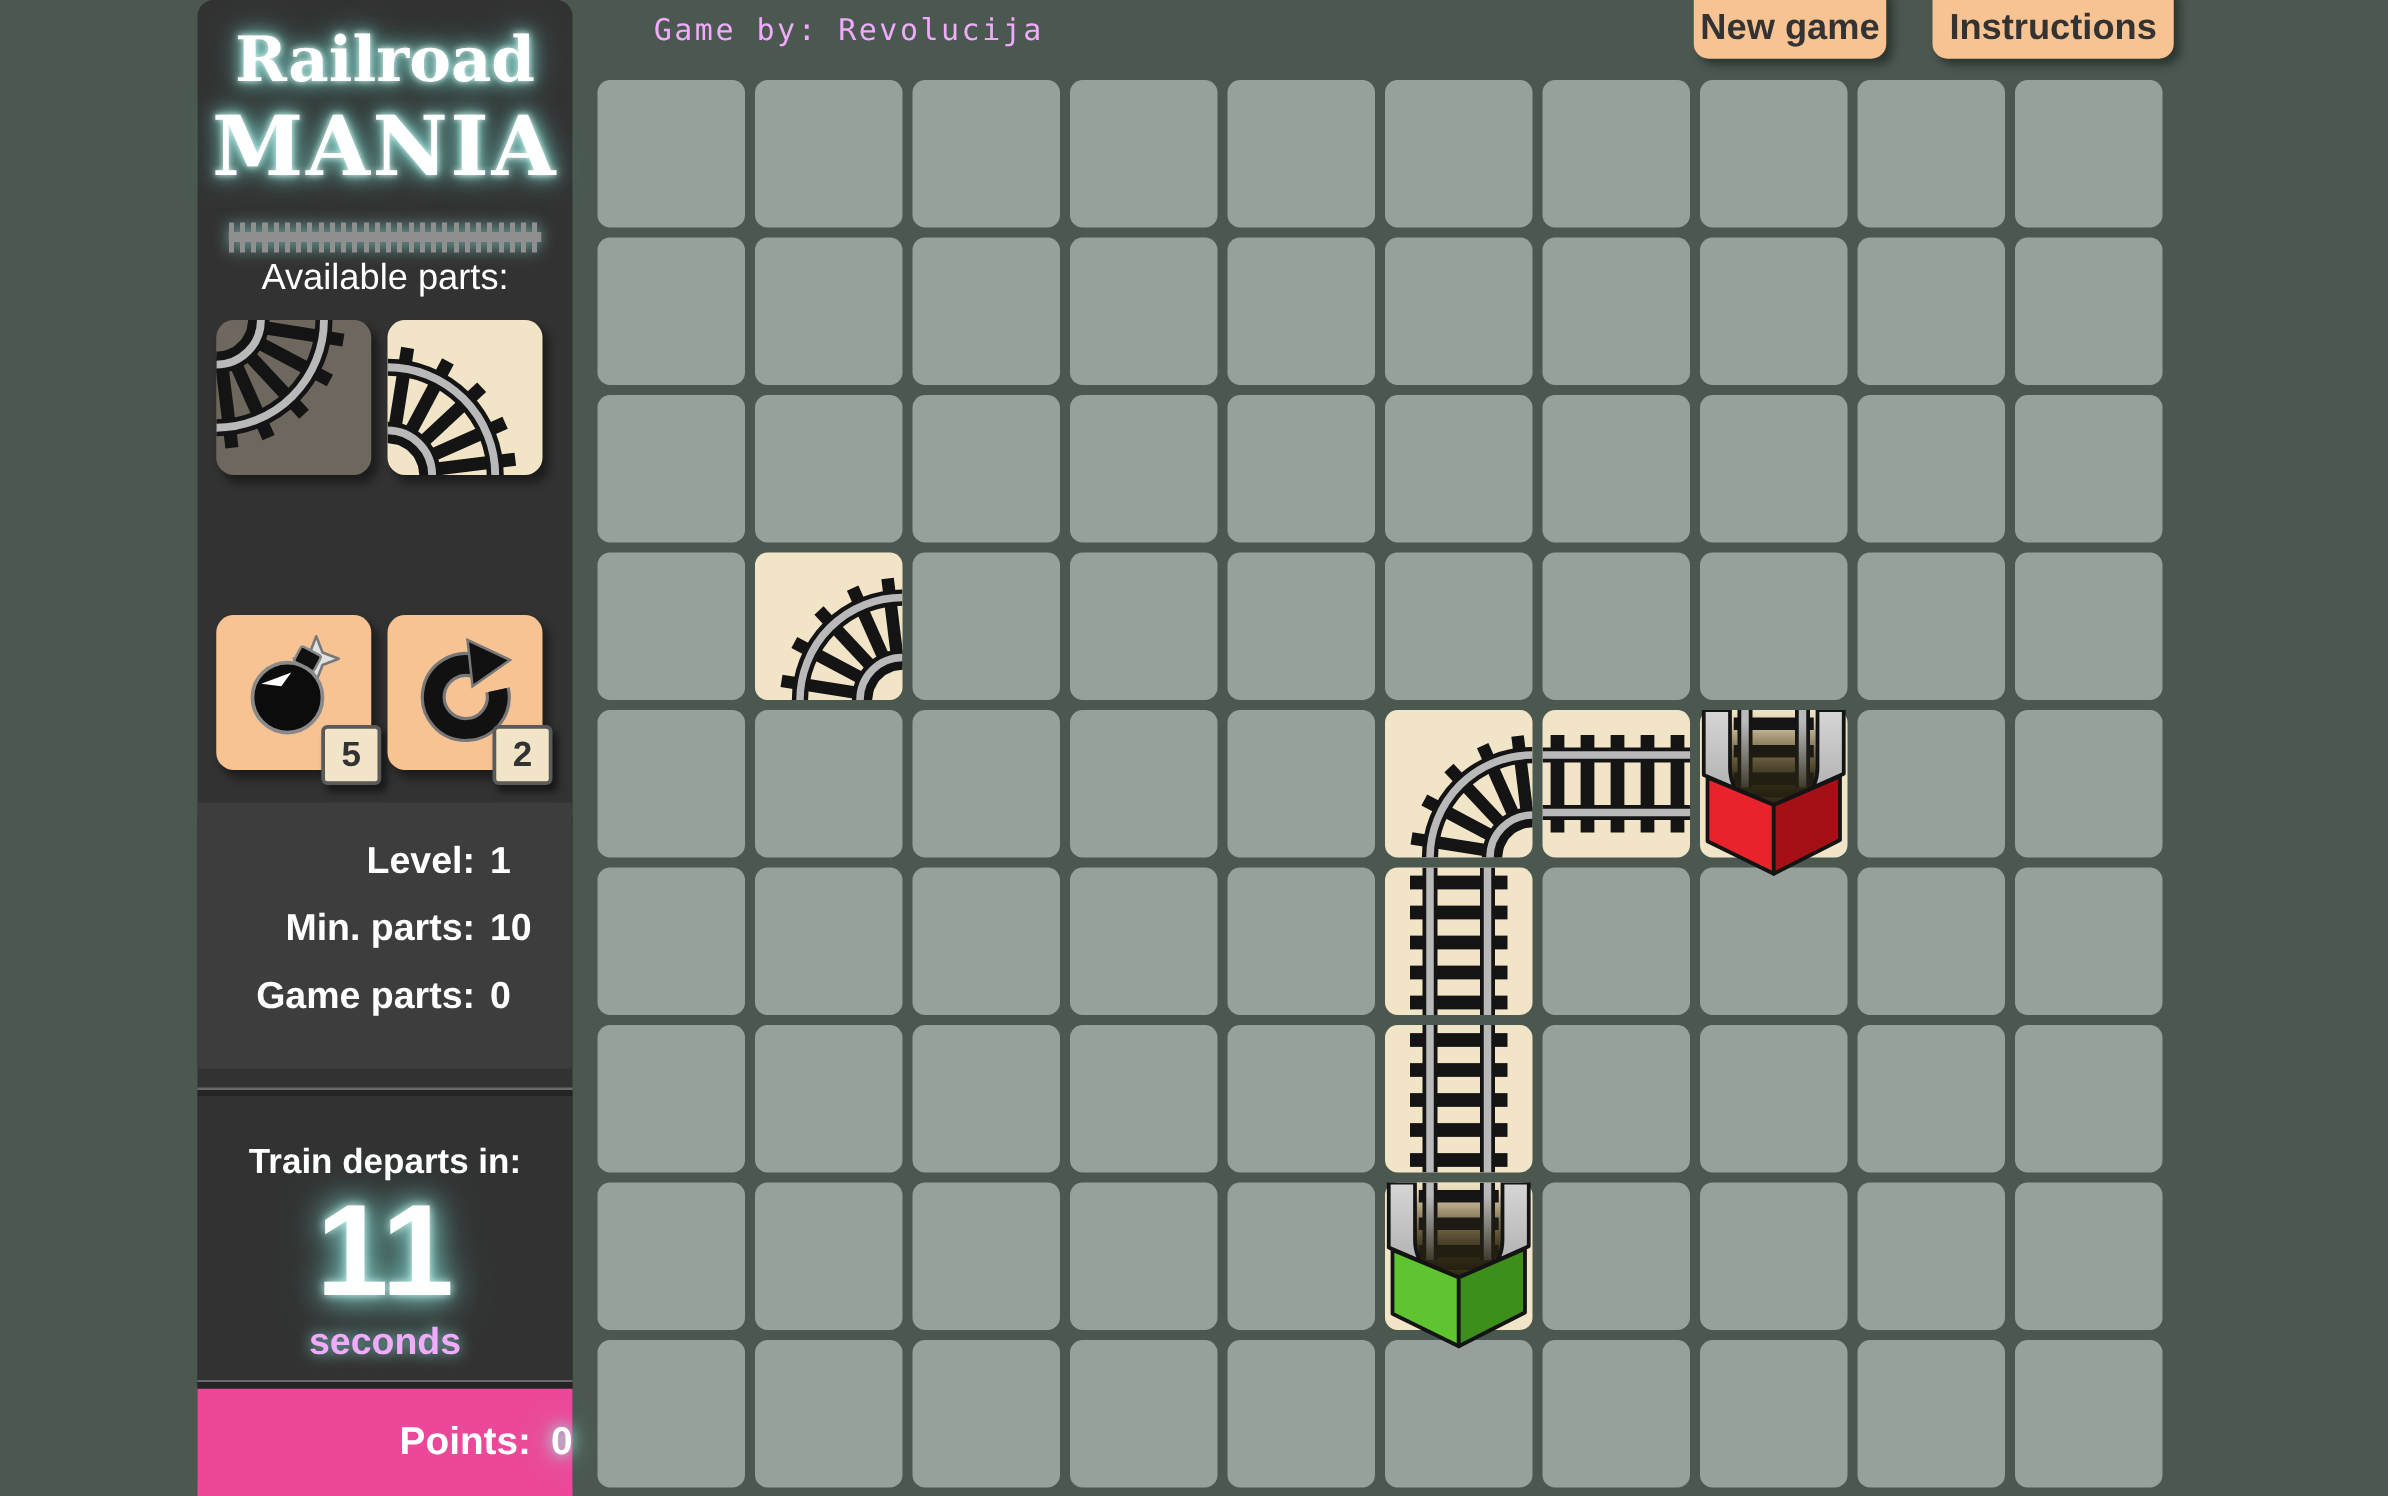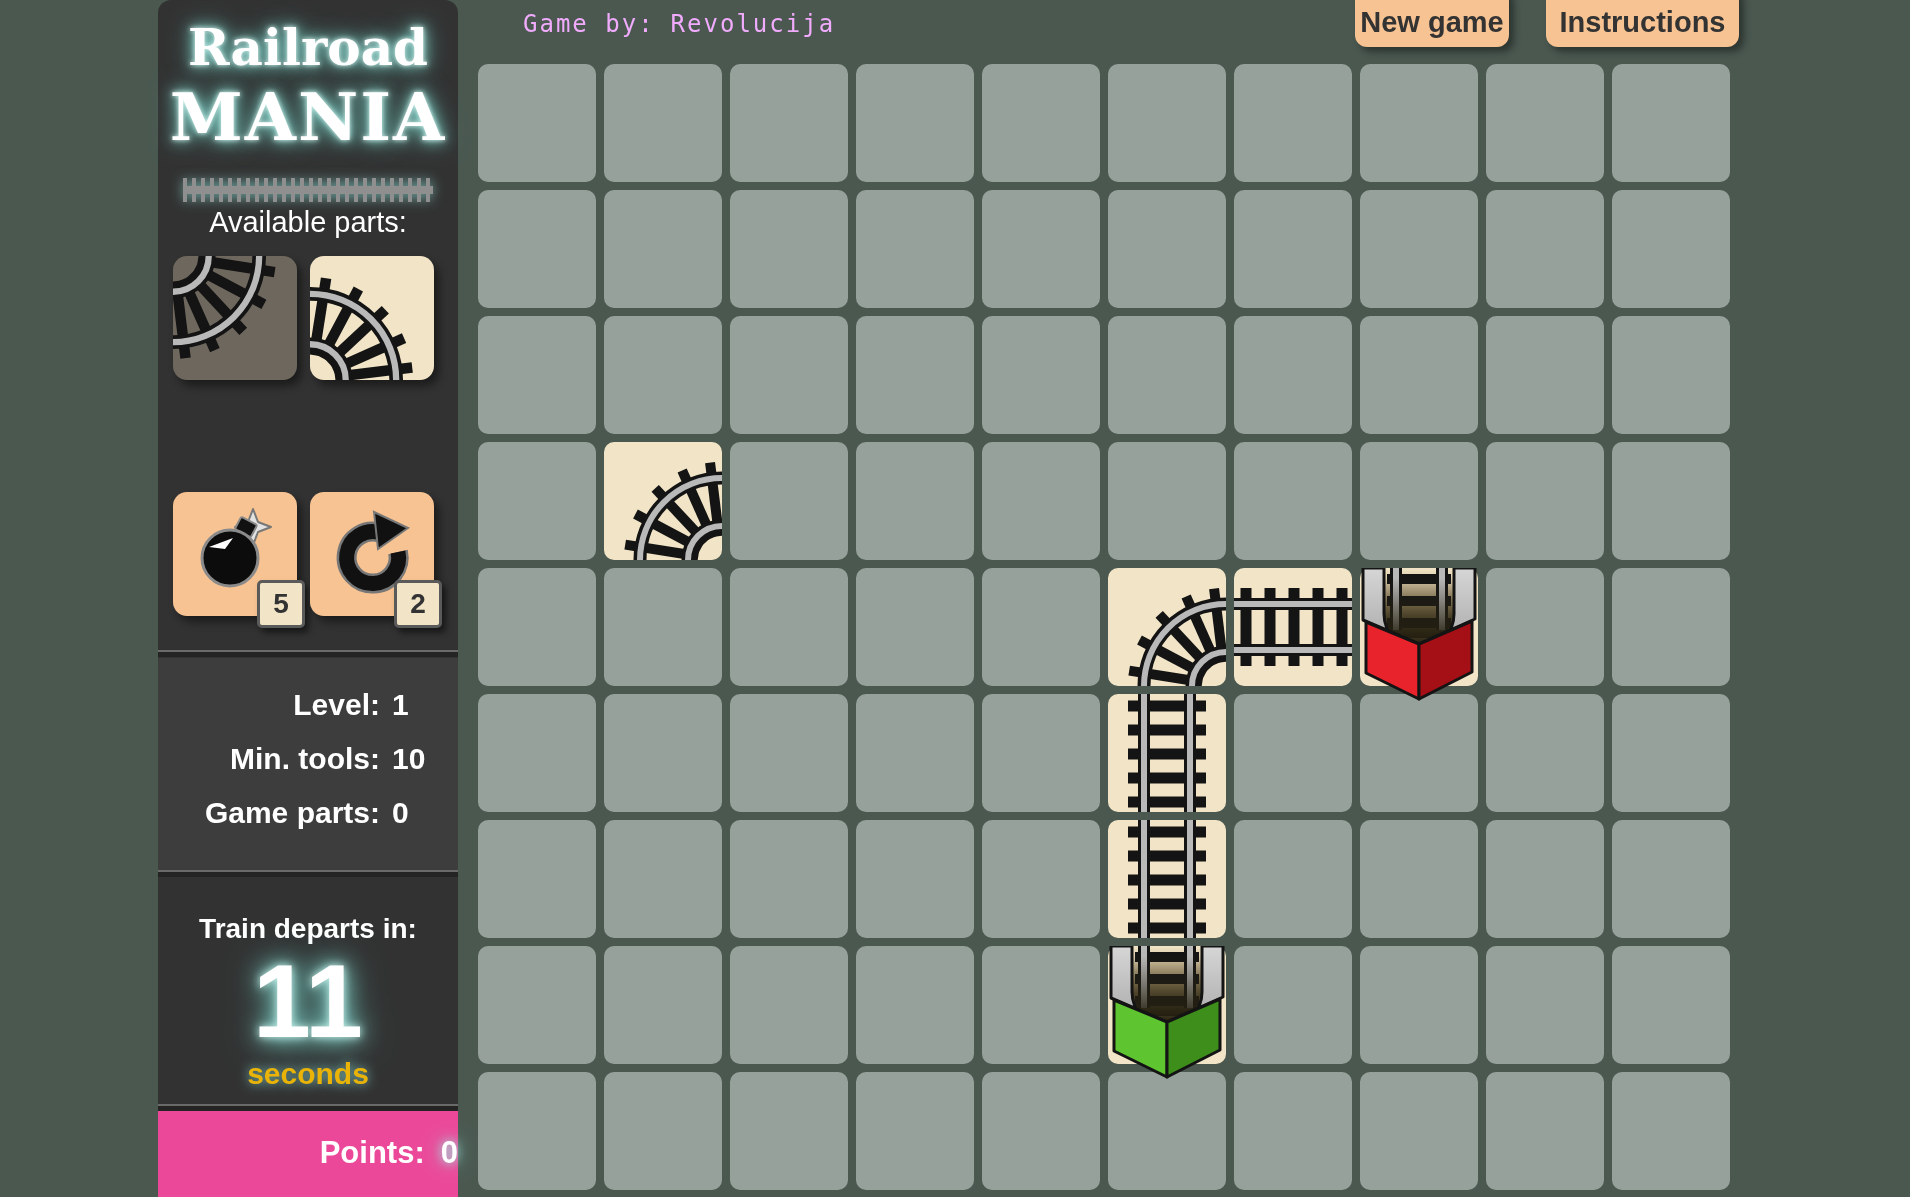--- a/index.html
+++ b/index.html
@@ -29,30 +29,30 @@
   .tools-row{position:absolute;top:492px;left:15px;display:flex;gap:13px;}
   .tool-tile{width:124px;height:124px;border-radius:14px;background:#f7c392;position:relative;
     box-shadow:5px 6px 8px rgba(0,0,0,.45);}
   .tool-tile svg{display:block;margin:14px auto 0;}
   .badge{position:absolute;right:-8px;bottom:-12px;width:42px;height:42px;background:#f2e5c7;
     border:3px solid #5a5a5a;border-radius:5px;display:flex;align-items:center;justify-content:center;
     font-size:28px;font-weight:bold;color:#333;box-shadow:4px 5px 6px rgba(0,0,0,.5);}
   .hr{position:absolute;left:0;width:100%;height:7px;
     background:linear-gradient(#6a6a6a 0 2px,#242424 2px 7px);}
   .hr1{top:650px;} .hr2{top:870px;} .hr3{top:1104px;}
-  .stats-panel{position:absolute;top:658px;left:0;width:100%;height:213px;background:#3d3d3d;}
+  .stats-panel{position:absolute;top:642px;left:0;width:100%;height:213px;background:#3d3d3d;}
   .stats-grid{display:grid;grid-template-columns:222px 1fr;column-gap:12px;padding-top:20px;}
   .stat-label{text-align:right;font-size:30px;font-weight:bold;color:#fff;line-height:54px;}
   .stat-value{text-align:left;font-size:30px;font-weight:bold;color:#fff;line-height:54px;}
   .departs-panel{position:absolute;top:877px;left:0;width:100%;height:227px;background:#323232;text-align:center;}
   .departs-heading{padding-top:36px;font-size:28px;font-weight:bold;color:#fff;}
   .departs-value{font-size:104px;line-height:112px;font-weight:bold;color:#fff;
     font-family:"Liberation Sans",sans-serif;
     text-shadow:0 0 8px #c9f3ee,0 0 22px #8fe3da,0 0 38px rgba(111,216,204,.9);}
-  .departs-unit{font-size:30px;font-weight:bold;color:#eab308;text-shadow:0 0 12px rgba(143,227,218,.9);}
+  .departs-unit{font-size:30px;font-weight:bold;color:#f0abfc;text-shadow:0 0 12px rgba(143,227,218,.9);}
   .points-panel{position:absolute;top:1111px;left:0;width:100%;height:86px;background:#ec4899;text-align:right;}
   .points-line{padding:24px 0 0 28px;font-size:31px;font-weight:bold;color:#fff;}
   .points-value{margin-left:16px;text-shadow:0 0 10px #9feee6,0 0 22px rgba(143,227,218,.9);}
   
   .credit{position:absolute;left:503px;top:10px;font-family:"DejaVu Sans Mono",monospace;
     font-size:24px;color:#f0abfc;letter-spacing:2px;margin-left:20px;}
   .credit .val{margin-left:16px;}
   .btn{position:absolute;top:-14px;height:61px;background:#f7c392;border-radius:12px;
     box-shadow:5px 5px 7px rgba(0,0,0,.4);display:flex;align-items:center;justify-content:center;
     padding-top:12px;box-sizing:border-box;font-size:29px;font-weight:bold;color:#333;cursor:pointer;}
@@ -121,21 +121,21 @@
       </svg>
       <div class="badge">2</div>
     </div>
   </div>
 
   <div class="hr hr1"></div>
   <div class="stats-panel">
     <div class="stats-grid">
       <div class="stat-label">Level:</div>
       <div class="stat-value">1</div>
-      <div class="stat-label">Min. tools:</div>
+      <div class="stat-label">Min. parts:</div>
       <div class="stat-value">10</div>
       <div class="stat-label">Game parts:</div>
       <div class="stat-value">0</div>
     </div>
   </div>
 
   <div class="hr hr2"></div>
   <div class="departs-panel">
     <div class="departs-heading">Train departs in:</div>
     <div class="departs-value">11</div>

